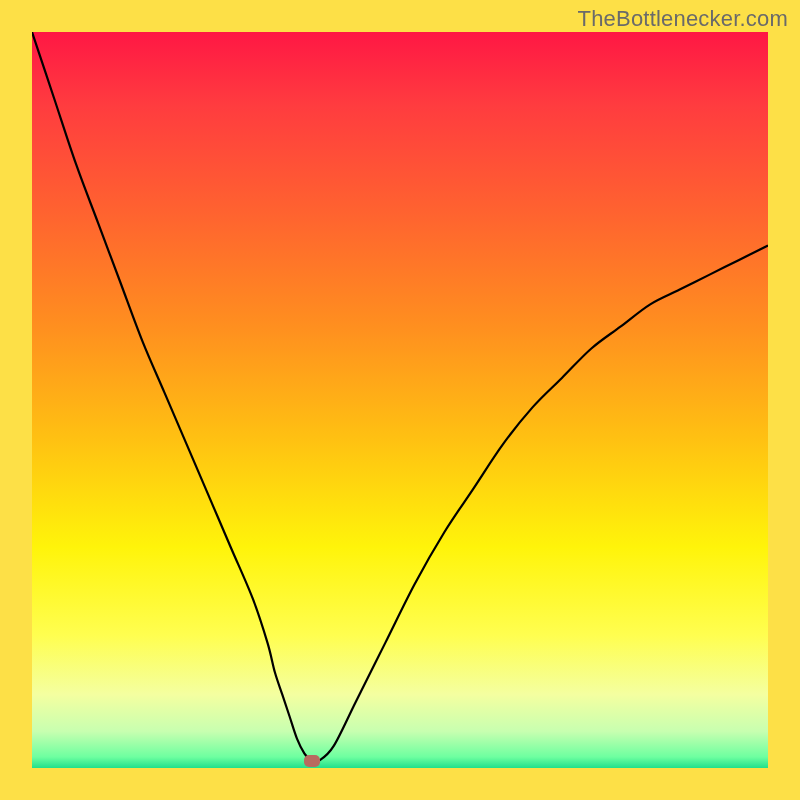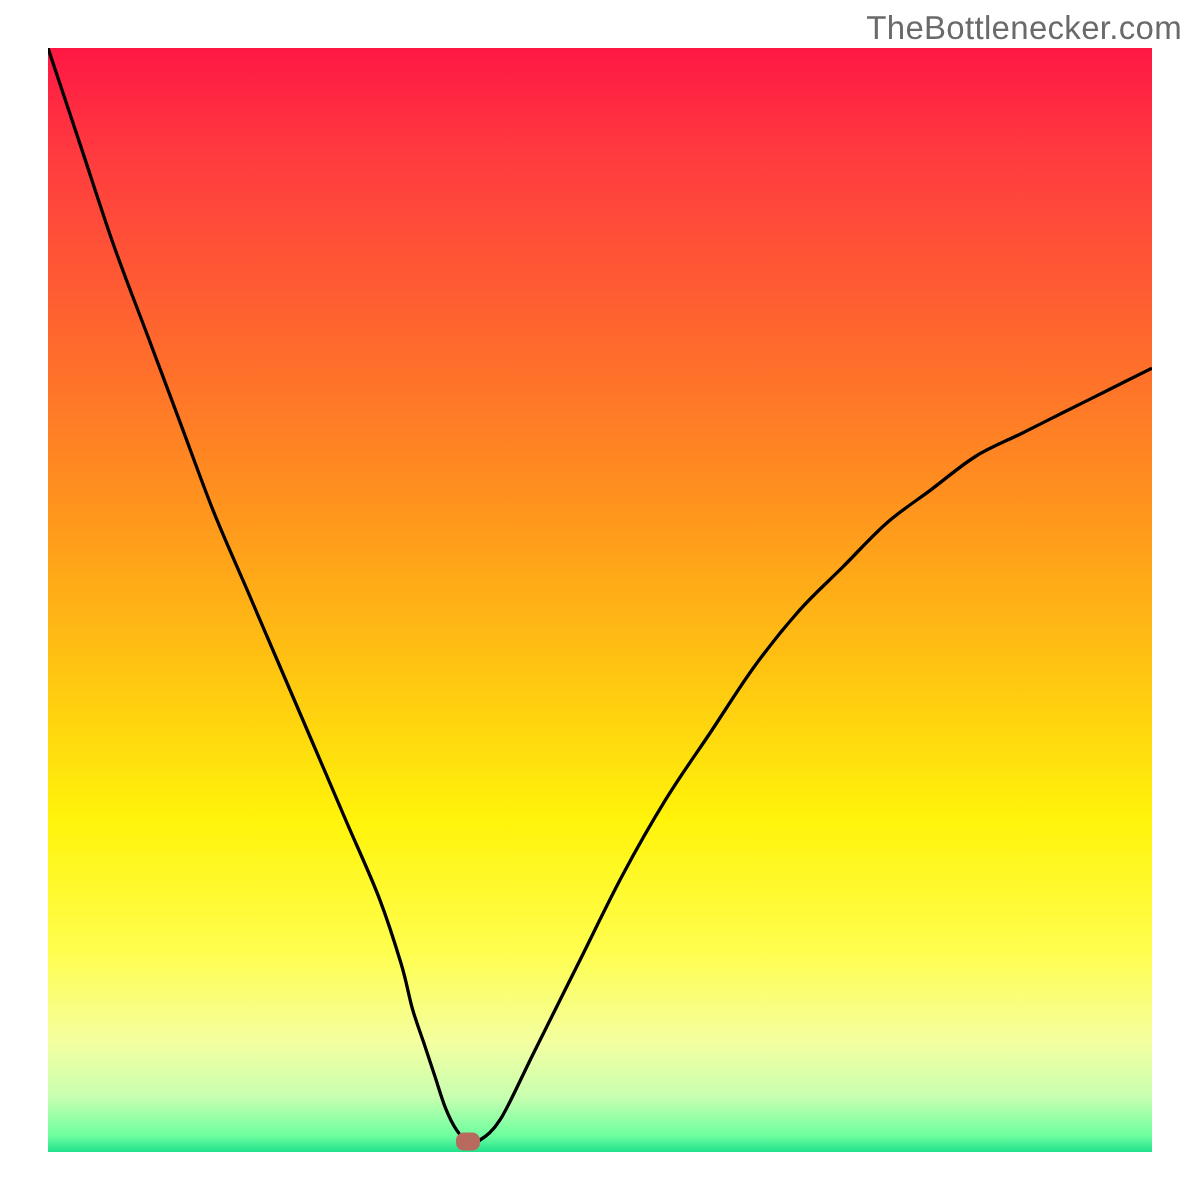--- a/index.html
+++ b/index.html
@@ -8,21 +8,21 @@
     width: 800px;
     height: 800px;
     overflow: hidden;
     background: #000;
     font-family: Arial, Helvetica, sans-serif;
   }
   .frame {
     position: relative;
     width: 800px;
     height: 800px;
-    background: #ffffff;
+    background: #fde047;
   }
   .plot-area {
     position: absolute;
     left: 32px;
     top: 32px;
     width: 736px;
     height: 736px;
     overflow: hidden;
   }
   .gradient-bg {

